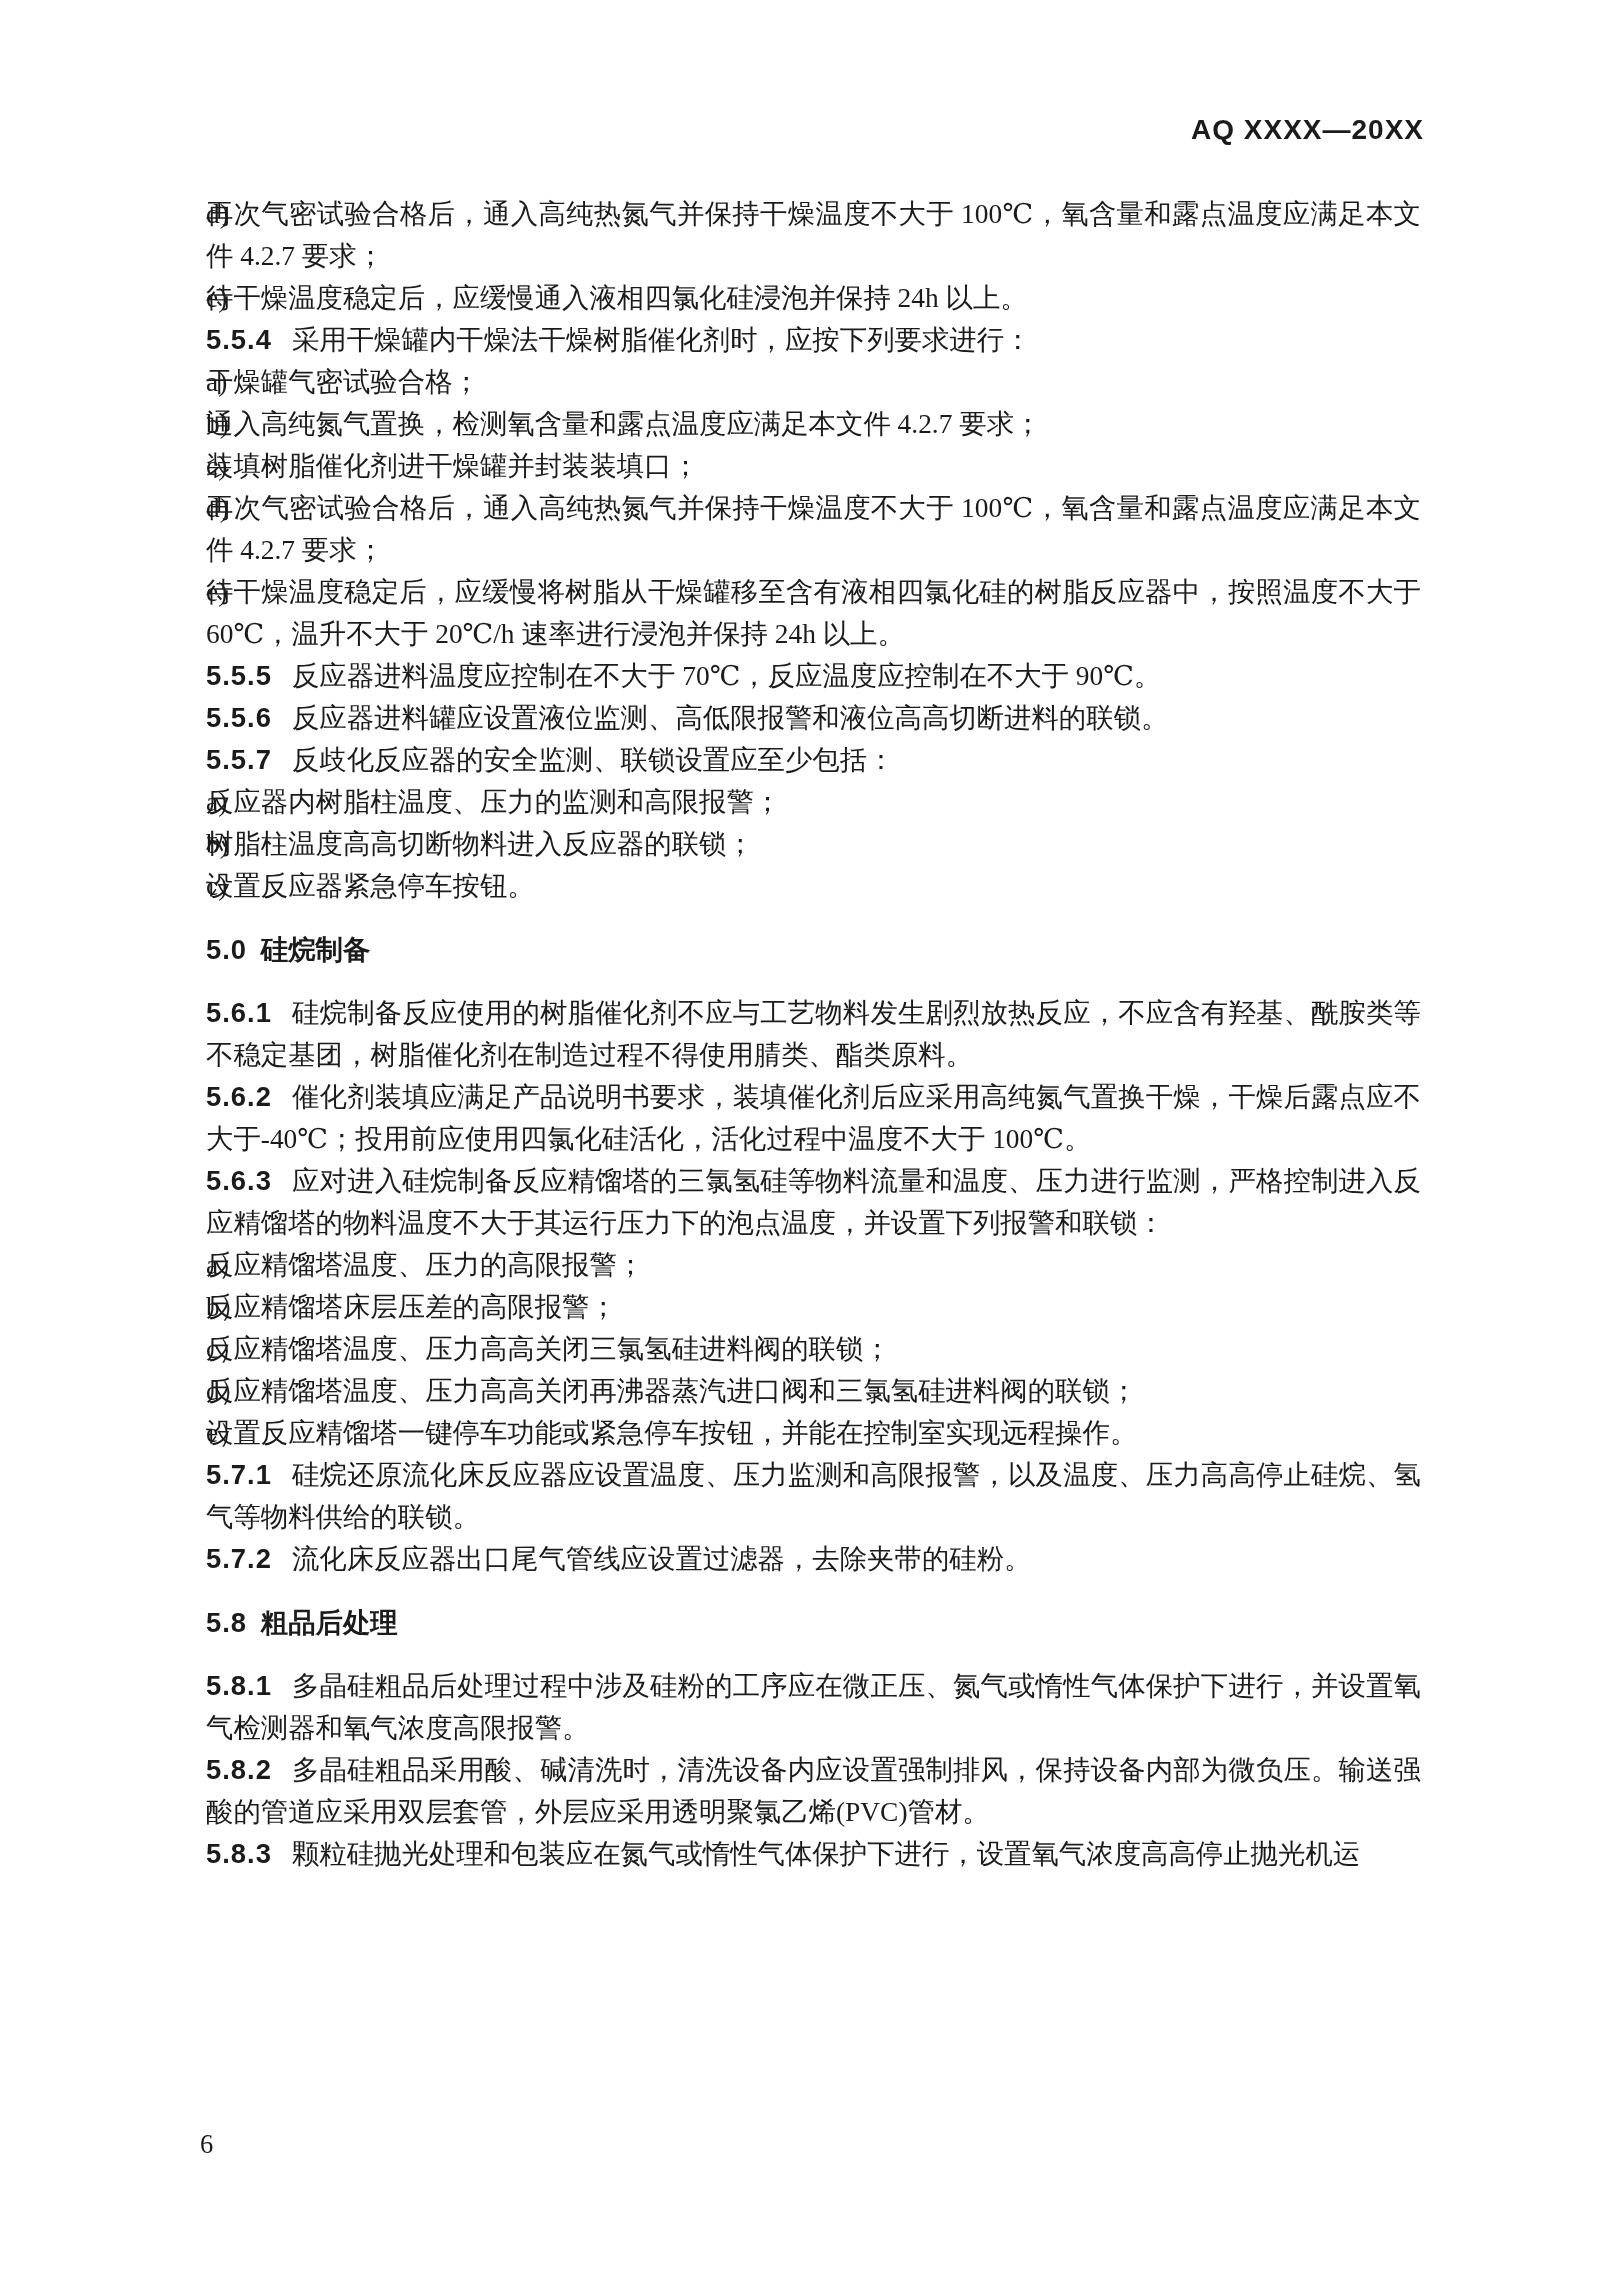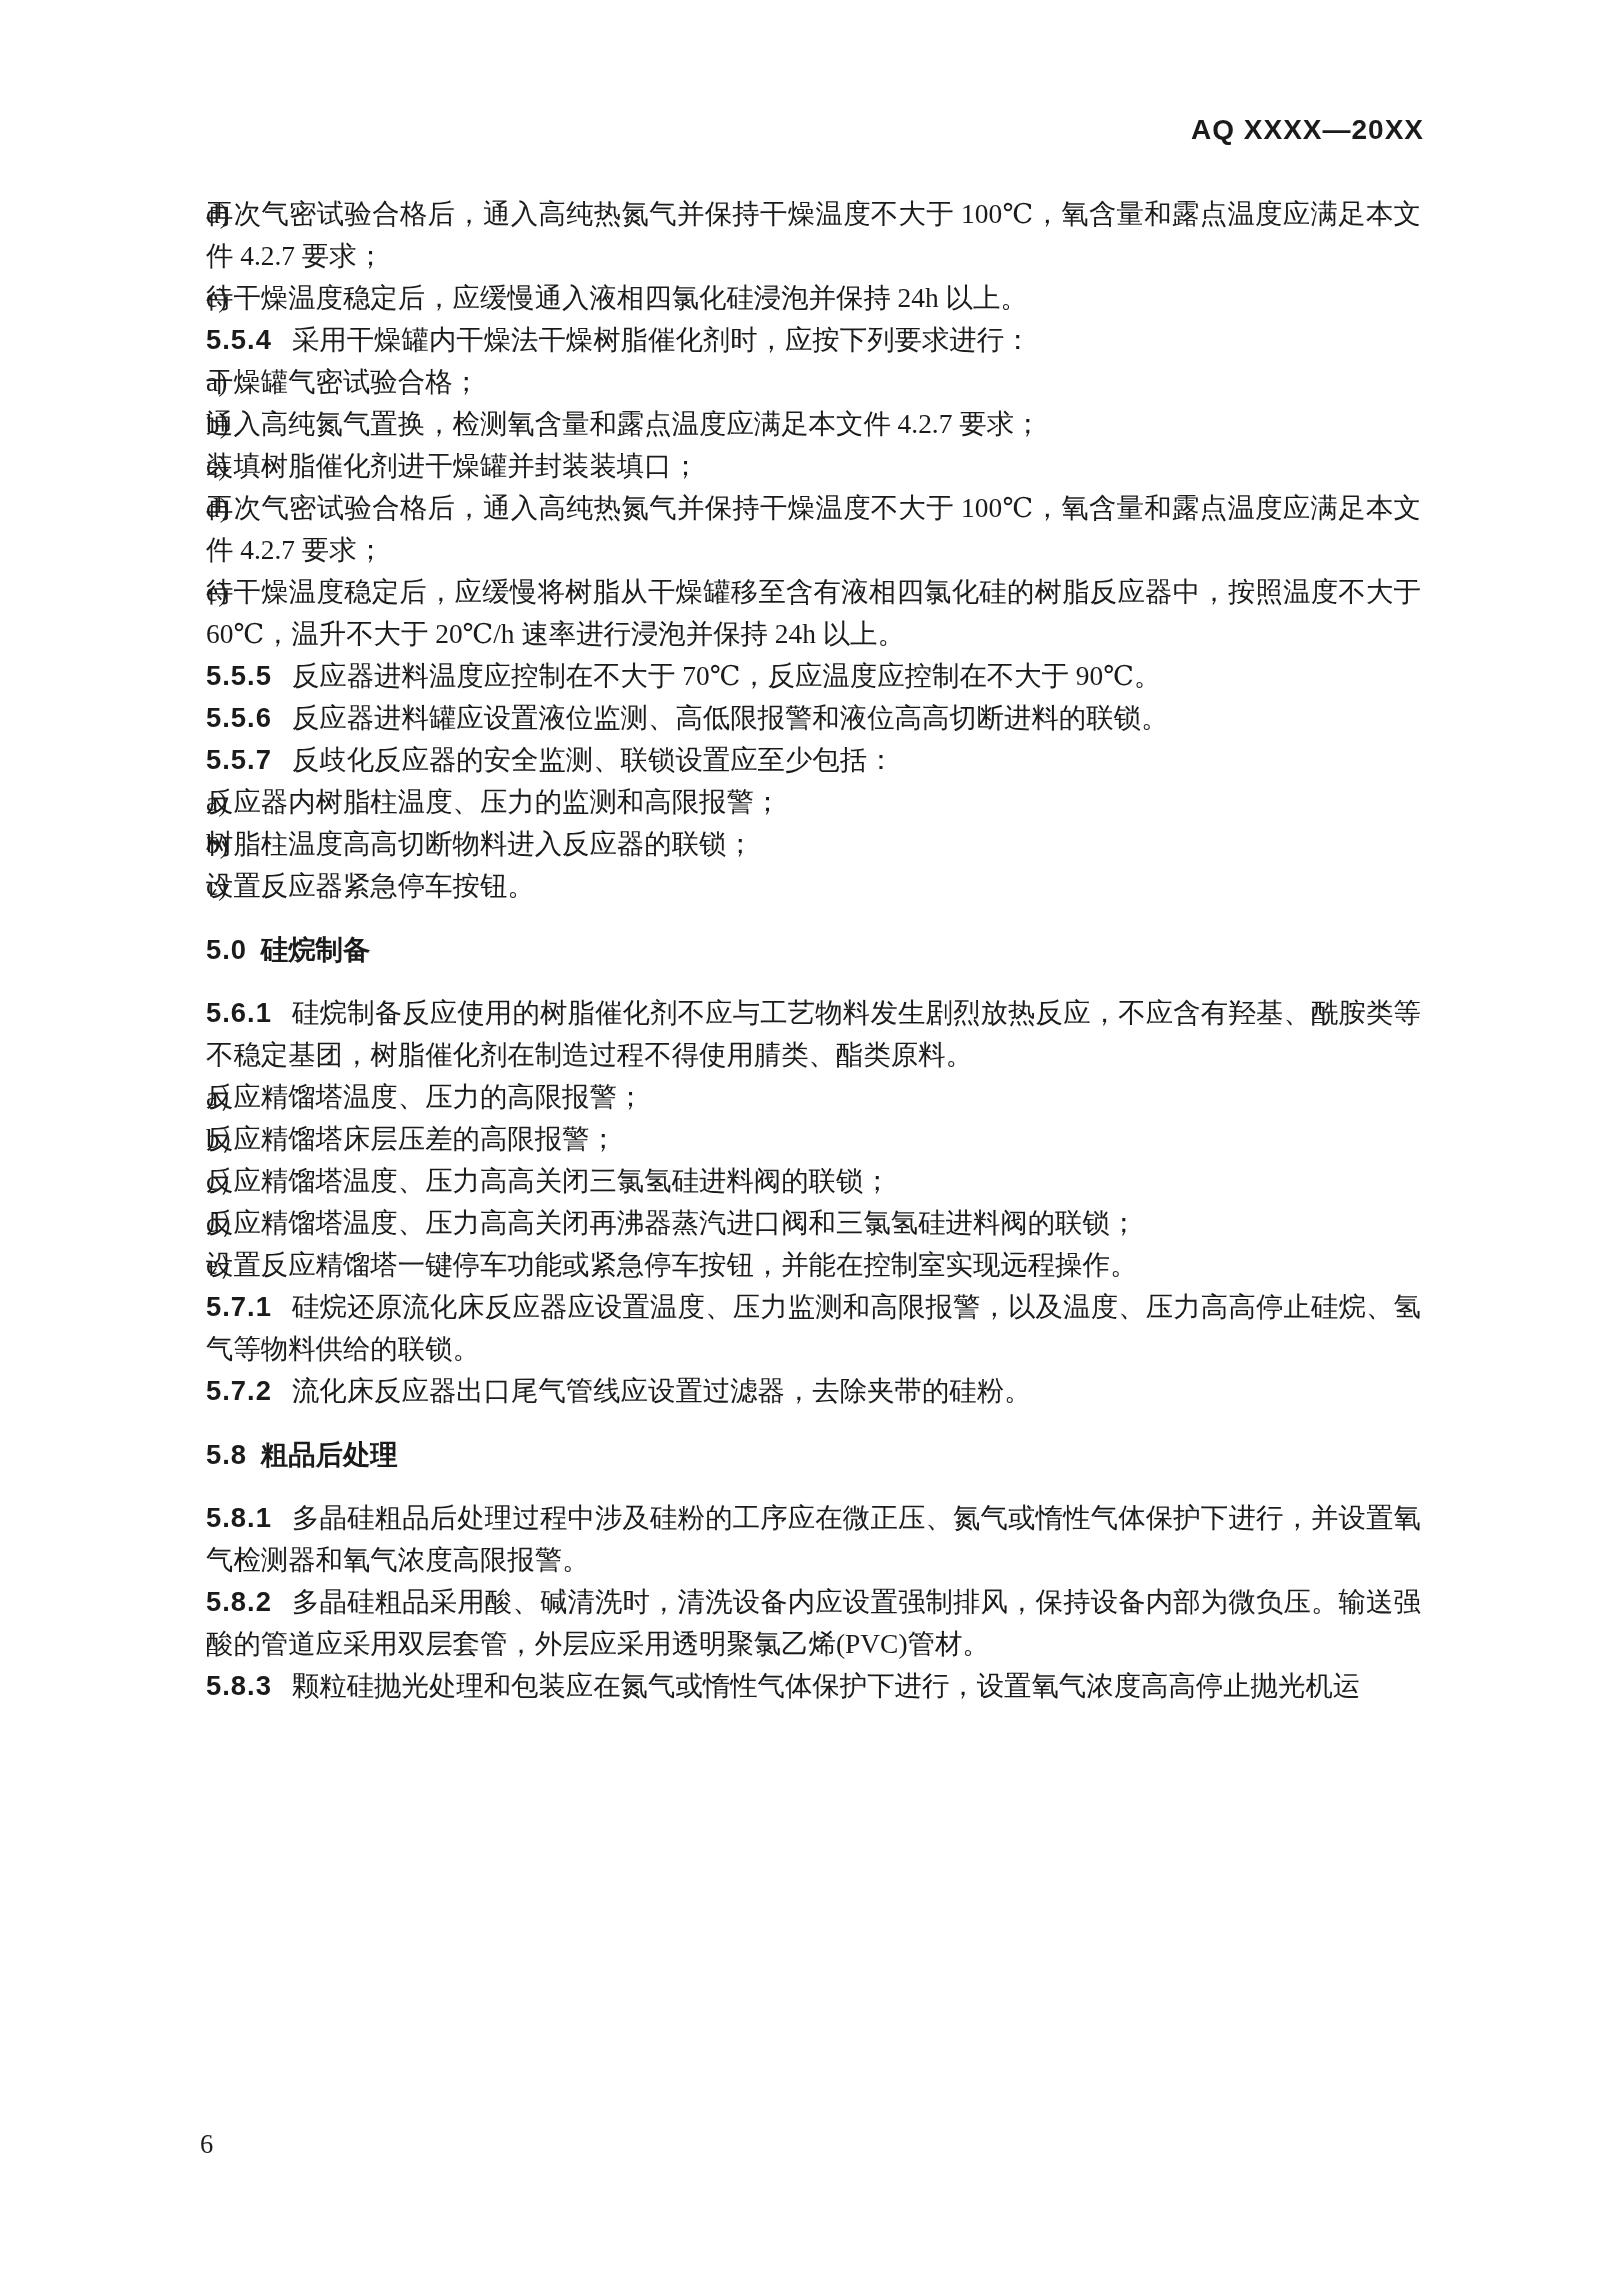--- a/index.html
+++ b/index.html
@@ -98,21 +98,23 @@
   <p class="li"><span class="marker">a)</span><span class="txt">反应器内树脂柱温度、压力的监测和高限报警；</span></p>
 
   <p class="li"><span class="marker">b)</span><span class="txt">树脂柱温度高高切断物料进入反应器的联锁；</span></p>
 
   <p class="li"><span class="marker">c)</span><span class="txt">设置反应器紧急停车按钮。</span></p>
 
   <p class="heading"><span class="num">5.0</span><span class="txt">硅烷制备</span></p>
 
   <p class="clause"><span class="num">5.6.1</span><span class="txt">硅烷制备反应使用的树脂催化剂不应与工艺物料发生剧烈放热反应，不应含有羟基、酰胺类等不稳定基团，树脂催化剂在制造过程不得使用腈类、酯类原料。</span></p>
 
+  <p class="clause"><span class="num">5.6.2</span><span class="txt">催化剂装填应满足产品说明书要求，装填催化剂后应采用高纯氮气置换干燥，干燥后露点应不大于-40℃；投用前应使用四氯化硅活化，活化过程中温度不大于 100℃。</span></p>
 
+  <p class="clause"><span class="num">5.6.3</span><span class="txt">应对进入硅烷制备反应精馏塔的三氯氢硅等物料流量和温度、压力进行监测，严格控制进入反应精馏塔的物料温度不大于其运行压力下的泡点温度，并设置下列报警和联锁：</span></p>
 
   <p class="li"><span class="marker">a）</span><span class="txt">反应精馏塔温度、压力的高限报警；</span></p>
 
   <p class="li"><span class="marker">b）</span><span class="txt">反应精馏塔床层压差的高限报警；</span></p>
 
   <p class="li"><span class="marker">c）</span><span class="txt">反应精馏塔温度、压力高高关闭三氯氢硅进料阀的联锁；</span></p>
 
   <p class="li"><span class="marker">d）</span><span class="txt">反应精馏塔温度、压力高高关闭再沸器蒸汽进口阀和三氯氢硅进料阀的联锁；</span></p>
 
   <p class="li"><span class="marker">e）</span><span class="txt">设置反应精馏塔一键停车功能或紧急停车按钮，并能在控制室实现远程操作。</span></p>

